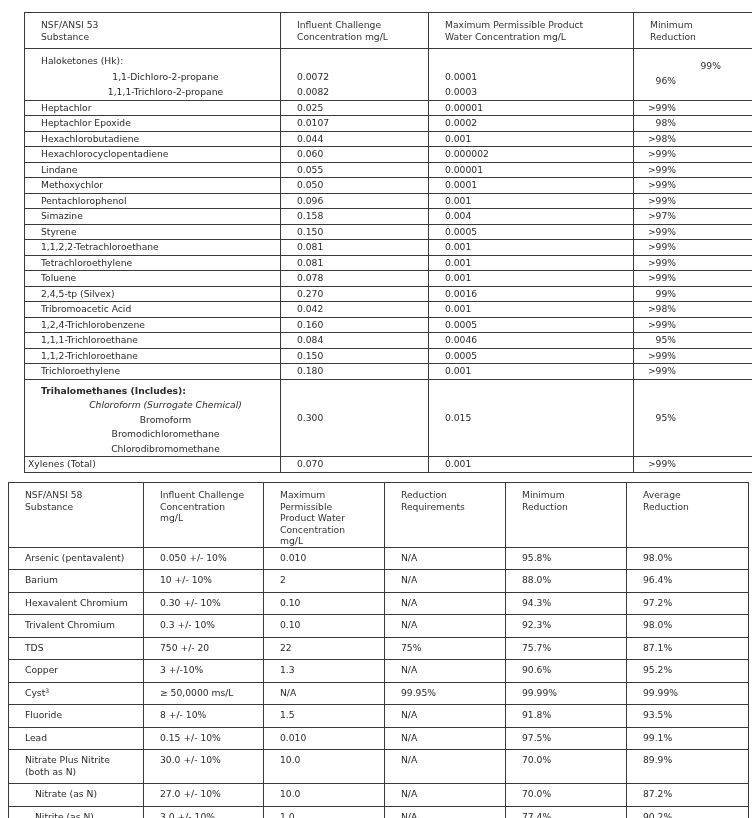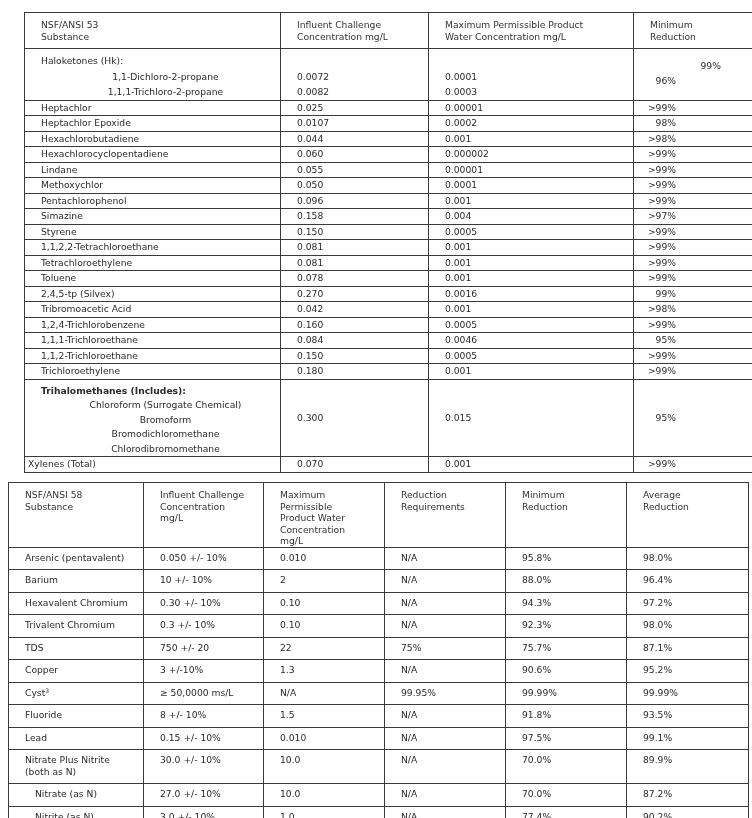--- a/index.html
+++ b/index.html
@@ -177,21 +177,21 @@
       </tr>
       <tr>
         <td>Trichloroethylene</td>
         <td>0.180</td>
         <td>0.001</td>
         <td class="red"><span>&gt;99%</span></td>
       </tr>
       <tr id="t1-trihalo">
       <td class="grp" style="line-height:14.5px;">
         <span style="display:block;height:14.5px;font-weight:bold;">Trihalomethanes (Includes):</span>
-        <span class="sub" style="height:14.5px;">Chloroform (Surrogate Chemical)</span>
+        <span class="sub" style="height:14.5px;font-style:italic;">Chloroform (Surrogate Chemical)</span>
         <span class="sub" style="height:14.5px;">Bromoform</span>
         <span class="sub" style="height:14.5px;">Bromodichloromethane</span>
         <span class="sub" style="height:14.5px;">Chlorodibromomethane</span>
       </td>
       <td class="mid">0.300</td>
       <td class="mid">0.015</td>
       <td class="mid red"><span>95%</span></td>
     </tr>
     <tr>
       <td style="padding-left:3px;">Xylenes (Total)</td>

